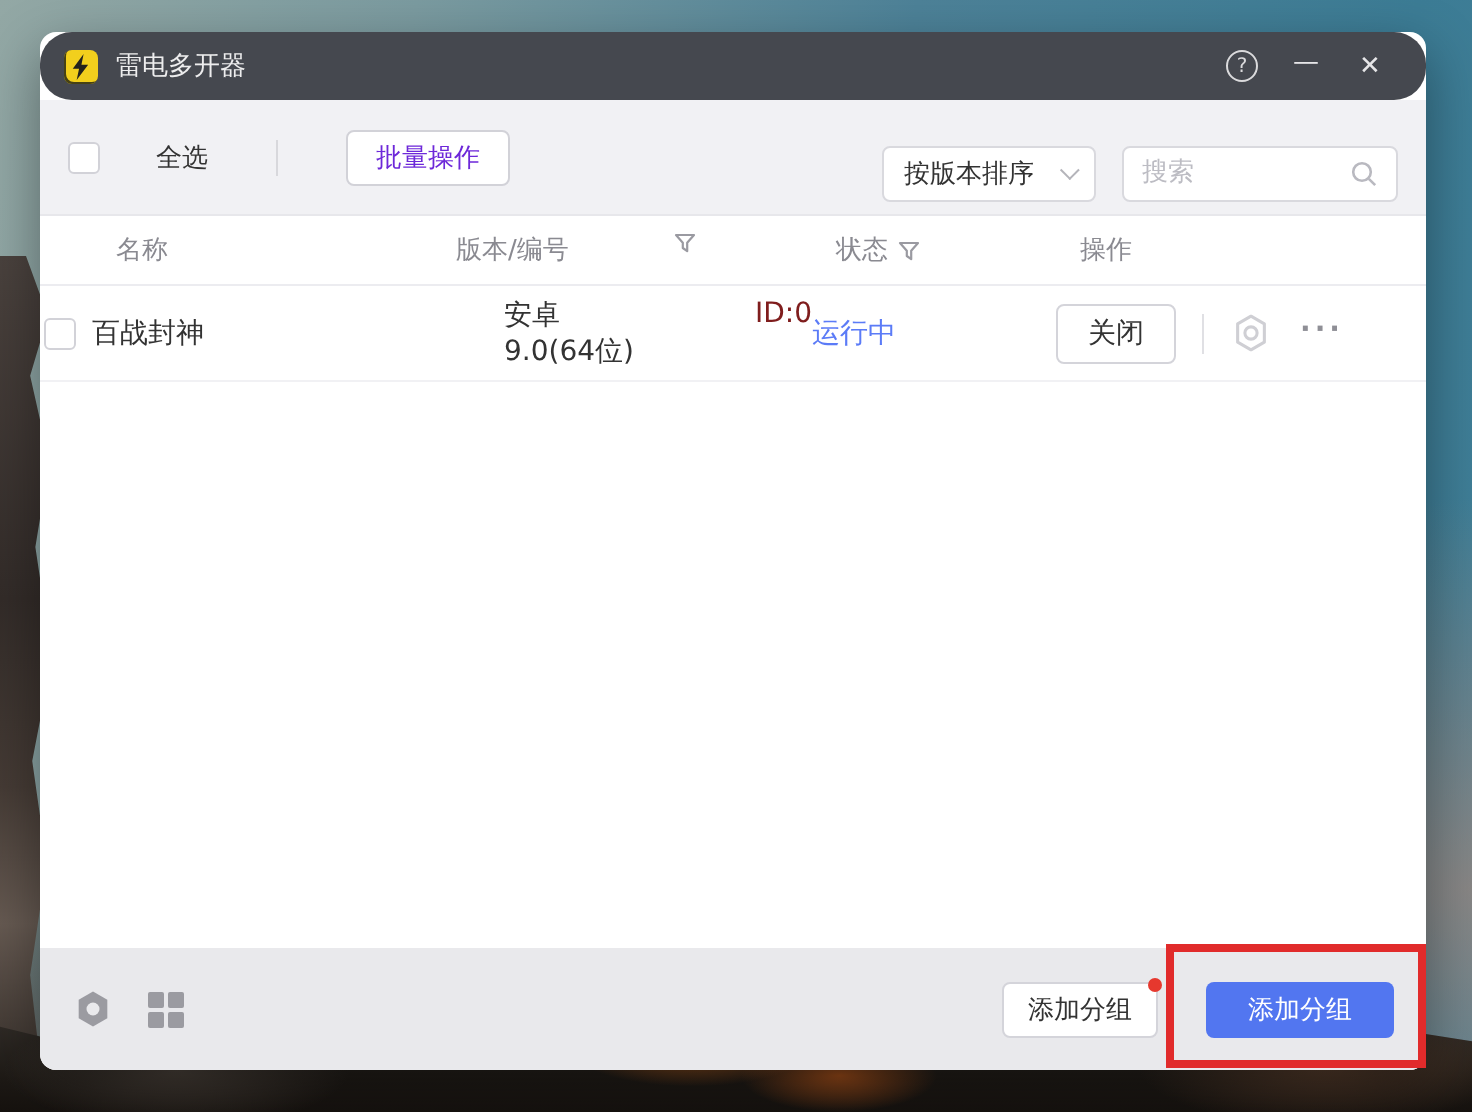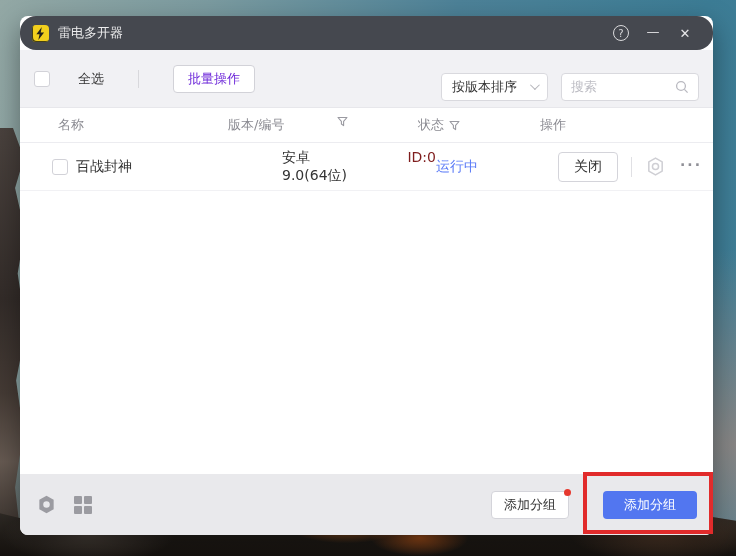--- a/index.html
+++ b/index.html
@@ -66,40 +66,40 @@
   
   .thead { height:35px; background:#fff; border-bottom:1px solid #ececf0; display:flex;
     align-items:center; padding-left:14px; font-size:13px; color:#8a8a91; flex:0 0 auto; }
   .col-cb { width:24px; flex:0 0 auto; }
   .col-name { width:170px; flex:0 0 auto; }
   .col-ver { width:190px; flex:0 0 auto; display:flex; align-items:flex-start;gap:48px; }
   .col-status { width:122px; flex:0 0 auto; display:flex; align-items:center; }
   .col-ops { flex:1; display:flex; align-items:center; }
   .funnel { margin-left:5px; display:flex; }
 
-  .trow { height:48px; display:flex; align-items:center; padding-left:32px;
+  .trow { height:48px; display:flex; align-items:center; padding-left:2px;
     border-bottom:1px solid #f1f1f4; background:#fff; flex:0 0 auto; }
   .row-name { font-size:14px; color:#333; }
   .row-ver { font-size:14px; color:#333;margin-left:36px; }
   .row-id { font-size:14px; color:#7f1d1d; margin-left:10px; }
   .row-status { font-size:14px; color:#5b7bf7; }
   .btn-close { width:60px; height:30px; background:#fff; border:1px solid #d4d4da; border-radius:4px;
     font-size:14px; color:#333; display:flex; align-items:center; justify-content:center; }
   .ops-div { width:1px; height:20px; background:#e0e0e4; margin:0 13px; }
   .more-dots { color:#8f8f96; font-size:14px; letter-spacing:2px; font-weight:bold; margin-left:14px;
     transform:translateY(-2px); }
 
   .list-body { flex:1; background:#fff; }
 
   
   .footer { height:61px; background:#e9e9ec; display:flex; align-items:center; padding:0 16px; flex:0 0 auto; }
   .foot-icon { display:flex; align-items:center; justify-content:center; }
   .grid-icon { display:grid; grid-template-columns:8px 8px; grid-template-rows:8px 8px; gap:2px; margin-left:17px; }
   .grid-icon div { background:#9b9ba1; border-radius:1px; }
-  .footer-right { margin-left:auto; display:flex; align-items:center; gap:34px; }
+  .footer-right { margin-left:auto; display:flex; align-items:center; gap:24px; }
   .btn-add-group { position:relative; height:28px; padding:0 12px; background:#fff;
     border:1px solid #d4d4da; border-radius:4px; font-size:13px; color:#333;
     display:flex; align-items:center; }
   .red-dot { position:absolute; top:-3px; right:-3px; width:7px; height:7px; border-radius:50%; background:#e6382e; }
   .btn-add-emulator { height:28px; width:94px; background:#5276f0; color:#fff; border-radius:4px;
     font-size:13px; display:flex; align-items:center; justify-content:center; }
 
   
   .highlight-rect { position:absolute; left:583px; top:472px; width:130px; height:62px;
     border:4px solid #e12b2b; z-index:50; pointer-events:none; }

